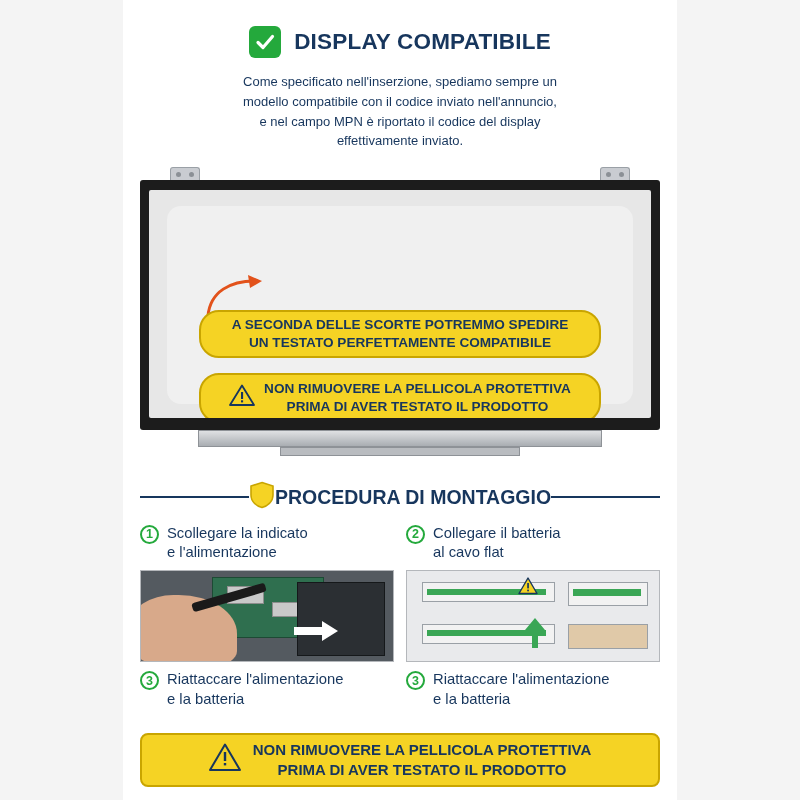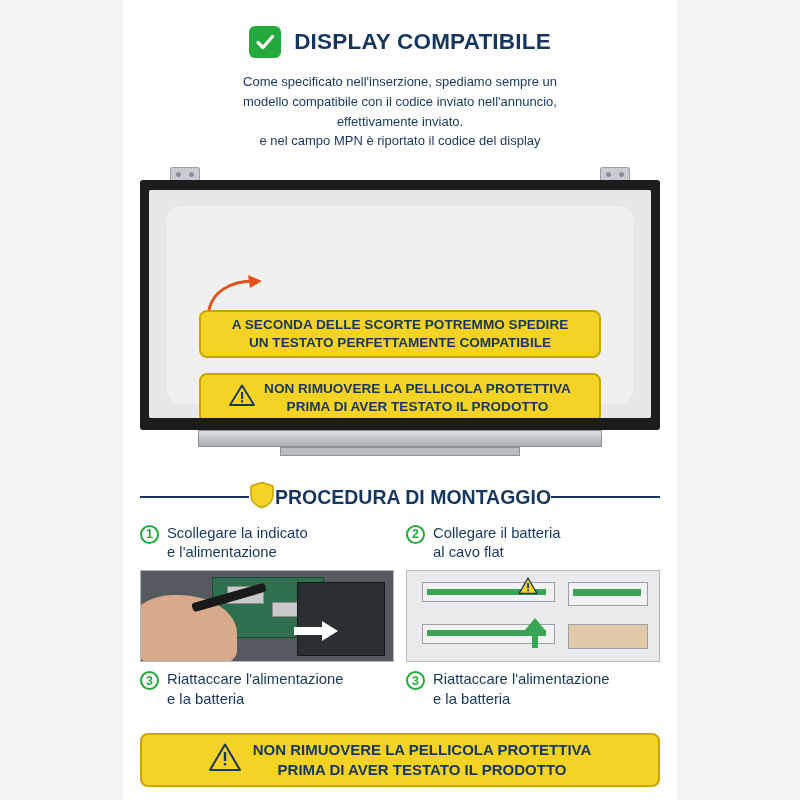--- a/index.html
+++ b/index.html
@@ -127,21 +127,21 @@
     left: 55px;
     top: 82px;
     width: 70px;
     height: 48px;
   }
 
   .yellow-banner {
     position: absolute;
     background: #f5d324;
     border: 2px solid #c9a500;
-    border-radius: 8px;
+    border-radius: 20px;
     color: #17365d;
     font-weight: bold;
     text-align: center;
     box-sizing: border-box;
     display: flex;
     align-items: center;
     justify-content: center;
   }
   .banner-1 {
     left: 50px;
@@ -314,22 +314,22 @@
         <svg width="22" height="22" viewBox="0 0 22 22" aria-hidden="true">
           <path d="M4 11.5 L9 16.5 L18.5 5.5" fill="none" stroke="#ffffff" stroke-width="3.2" stroke-linecap="round" stroke-linejoin="round"></path>
         </svg>
       </span>
       <span class="header-title">DISPLAY COMPATIBILE</span>
     </div>
 
     <div class="intro">
       <div>Come specificato nell'inserzione, spediamo sempre un</div>
       <div>modello compatibile con il codice inviato nell'annuncio,</div>
+      <div>e nel campo MPN è riportato il codice del display</div>
       <div>effettivamente inviato.</div>
-      <div>e nel campo MPN è riportato il codice del display</div>
     </div>
 
     <div class="screen-wrap">
       <div class="bracket left"></div>
       <div class="bracket right"></div>
 
       <div class="screen-body">
         <div class="screen-face">
           <div class="screen-inner-shade"></div>
 

